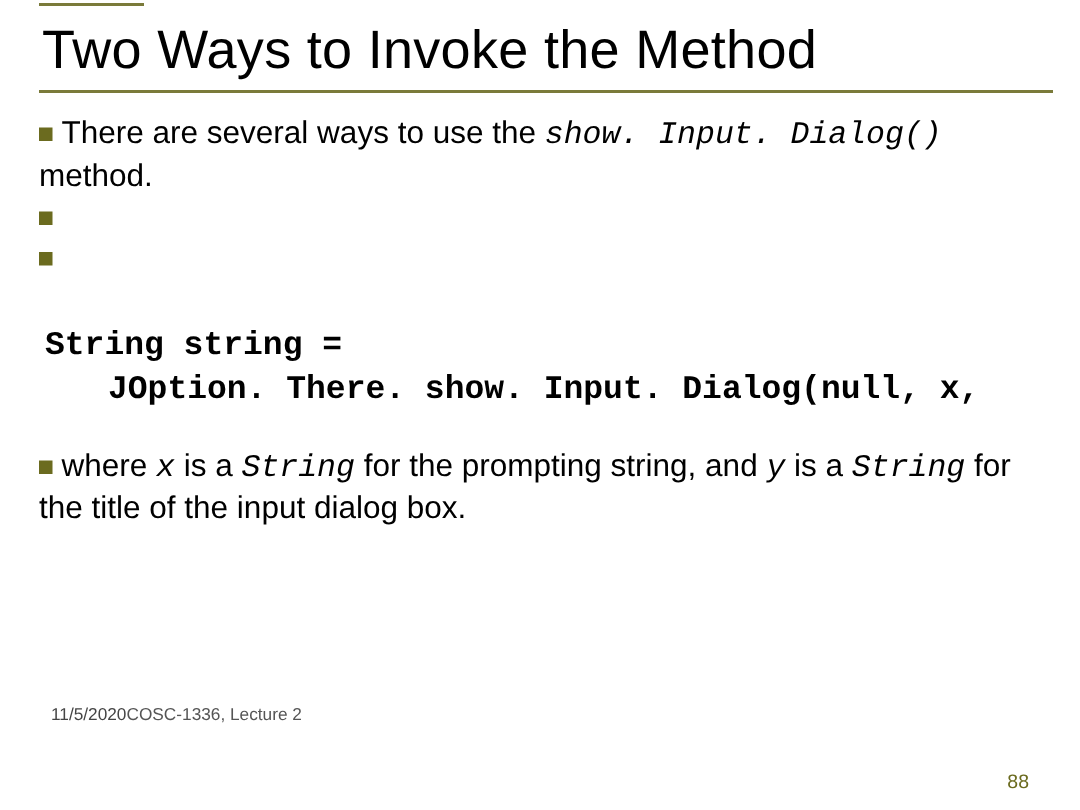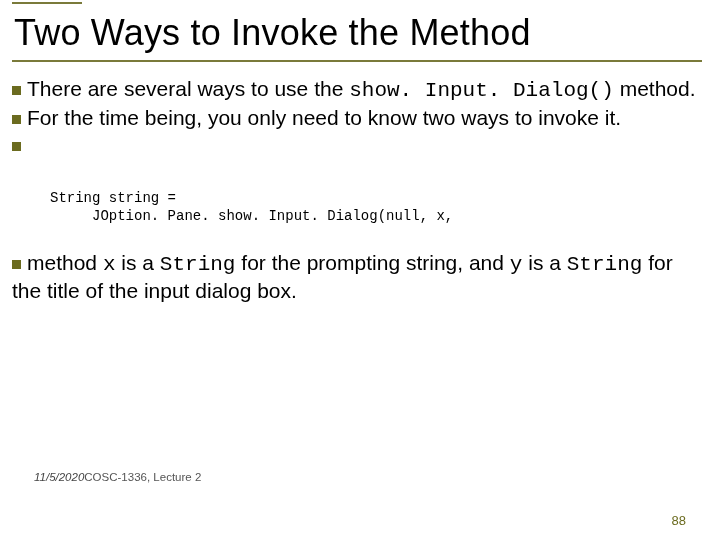--- a/index.html
+++ b/index.html
@@ -7,21 +7,21 @@
     padding: 0;
     width: 720px;
     height: 540px;
     font-family: Arial, Helvetica, sans-serif;
     background: #fff;
     color: #000;
     position: relative;
     box-sizing: border-box;
   }
   .slide {
-    padding: 4px 18px 0 12px;
+    padding: 4px 18px 0 26px;
     box-sizing: border-box;
     height: 100%;
     position: relative;
   }
   .title-wrap {
     border-bottom: 2px solid #7a7a3a;
     margin-top: 2px;
     position: relative;
   }
   .title-wrap::before {
@@ -47,60 +47,62 @@
   .bullet {
     display: inline-block;
     width: 9px;
     height: 9px;
     background: #6b6b1f;
     margin-right: 6px;
     vertical-align: 1px;
   }
   .code {
     font-family: "Courier New", Courier, monospace;
+    font-style: italic;
   }
   .codeblock {
-    margin: 30px 0 24px 38px;
+    margin: 30px 0 24px 4px;
     font-family: "Courier New", Courier, monospace;
-    font-size: 14px;
+    font-size: 22px;
     line-height: 1.32;
+    font-weight: bold;
   }
   .footer {
     position: absolute;
     bottom: 12px;
     left: 0;
     right: 0;
     padding: 0 34px;
     font-size: 11.5px;
     color: #555;
   }
-  .footer .date { float: left; font-style: italic; color: #444; }
+  .footer .date { float: left; color: #444; }
   .footer .course { text-align: left; }
   .footer .page { float: right; color: #6b6b1f; font-size: 13px; margin-top: 42px; }
 </style>
 </head>
 <body>
 
 <div class="slide">
 
   <div class="title-wrap">
     <div class="title">Two Ways to Invoke the Method</div>
   </div>
 
   <div class="body">
     <span class="bullet"></span><span>There are several ways to use the </span><span class="code">show. Input. Dialog()</span><span> method.</span><br>
-    <span class="bullet"></span><span>For the time being, you only need to know two ways to invoke it.</span><br>
+    <span class="bullet"></span><br>
     <span class="bullet"></span>
 
     <div class="codeblock">
       <div>String string =</div>
-      <div style="padding-left:42px">JOption. Pane. show. Input. Dialog(null, x,</div>
+      <div style="padding-left:42px">JOption. There. show. Input. Dialog(null, x,</div>
     </div>
 
-    <span class="bullet"></span><span>method </span><span class="code">x</span><span> is a </span><span class="code">String</span><span> for the prompting string, and </span><span class="code">y</span><span> is a </span><span class="code">String</span><span> for the title of the input dialog box.</span>
+    <span class="bullet"></span><span>where </span><span class="code">x</span><span> is a </span><span class="code">String</span><span> for the prompting string, and </span><span class="code">y</span><span> is a </span><span class="code">String</span><span> for the title of the input dialog box.</span>
   </div>
 
   <div class="footer">
     <span class="date">11/5/2020</span>
     <span class="page">88</span>
     <div class="course">COSC-1336, Lecture 2</div>
   </div>
 
 </div>
 

